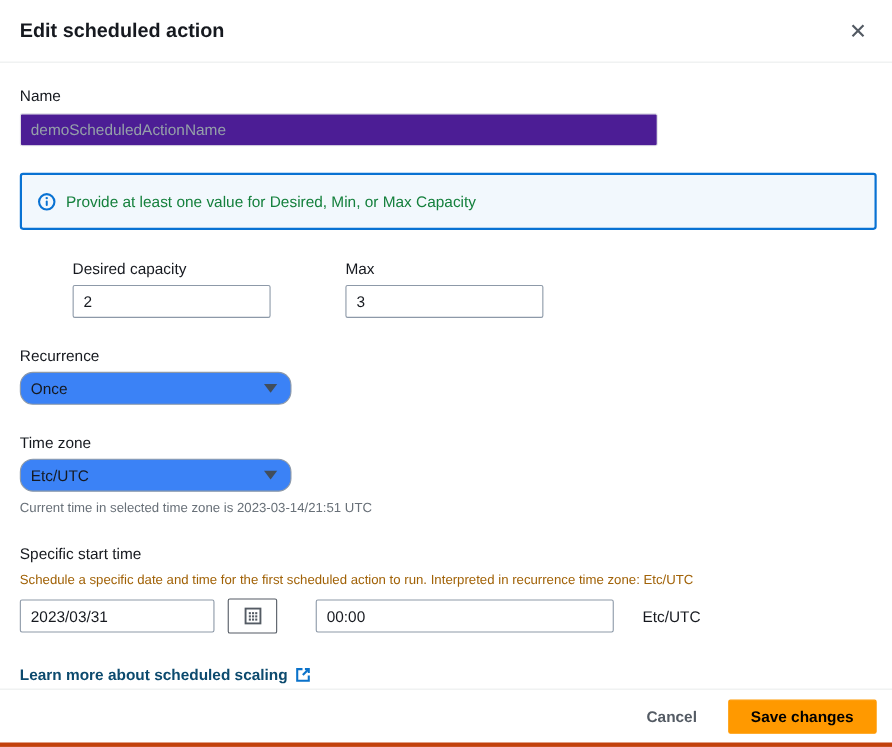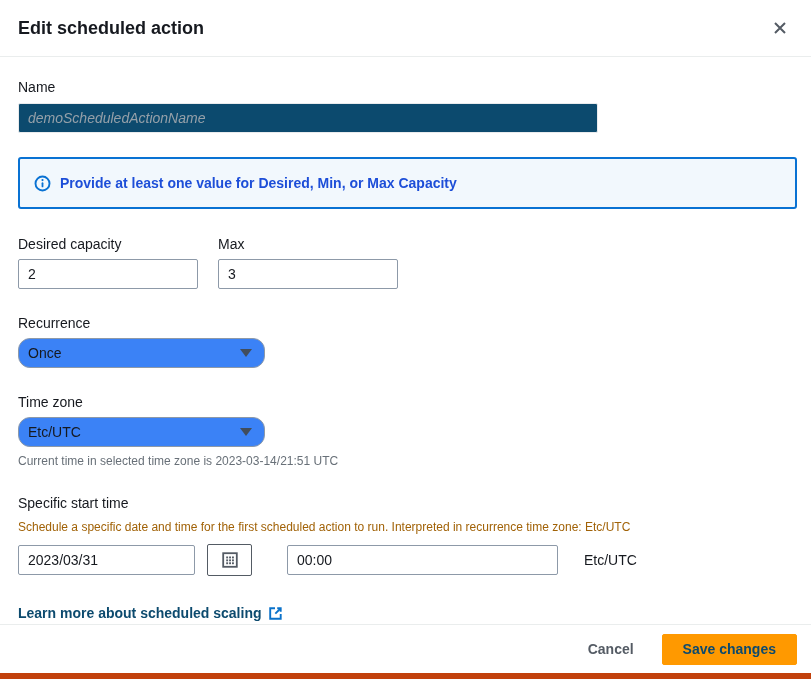--- a/index.html
+++ b/index.html
@@ -7,21 +7,21 @@
   body {
     width: 811px; height: 679px;
     font-family: "Liberation Sans", sans-serif;
     color: #16191f;
     overflow: hidden;
   }
   .modal {
     width: 811px; height: 679px;
     display: flex; flex-direction: column;
     background: #fff;
-    border-bottom: 6px solid #c2410c;
+    border-bottom: 4px solid #c2410c;
   }
   
   .modal-header {
     height: 57px; flex: 0 0 57px;
     display: flex; align-items: center; justify-content: space-between;
     padding: 0 16px 0 18px;
     border-bottom: 1px solid #eaeded;
   }
   .modal-title { font-size: 18px; font-weight: 700; color: #16191f; }
   .close-btn {
@@ -32,34 +32,34 @@
   
   .modal-body { flex: 1 1 auto; padding: 21px 14px 0 18px; }
   .field-label { font-size: 14px; line-height: 18px; color: #16191f; display: block; }
   .text-input {
     height: 30px; border: 1px solid #8d99a8; border-radius: 2px;
     padding: 0 9px; font-size: 14px; color: #16191f;
     font-family: "Liberation Sans", sans-serif;
     background: #fff; display: block; outline: none;
   }
   .text-input:disabled, .text-input.disabled {
-    background: #0c4a6e; border-color: #e9ebed; color: #95a0a9; font-style: italic;
+    background: #4c1d95; border-color: #e9ebed; color: #95a0a9;
   }
   .name-input { width: 580px; margin-top: 7px; }
   
   .alert {
     margin-top: 24px; width: 779px; min-height: 52px;
     border: 2px solid #0972d3; border-radius: 3px; background: #f2f8fd;
     display: flex; align-items: center; gap: 9px;
     padding: 8px 14px;
   }
-  .alert-text { font-size: 14px; color: #1d4ed8; font-weight: bold; }
+  .alert-text { font-size: 14px; color: #15803d; }
   
   .cap-row { margin-top: 26px; display: flex; gap: 20px; }
-  .cap-field { width: 180px; }
+  .cap-field { width: 180px; margin-left: 48px; }
   .cap-field .text-input { width: 180px; margin-top: 6px; }
   
   .select {
     width: 247px; height: 30px; margin-top: 6px;
     border: 1px solid #8d99a8; border-radius: 12px; background: #3b82f6;
     display: flex; align-items: center; justify-content: space-between;
     padding: 0 12px 0 9px; font-size: 14px; cursor: pointer;
   }
   .caret {
     width: 0; height: 0;
@@ -92,21 +92,21 @@
     gap: 28px; padding-right: 14px;
   }
   .cancel-btn {
     background: none; border: none; cursor: pointer;
     font-size: 14px; font-weight: 700; color: #545b64;
     font-family: "Liberation Sans", sans-serif;
   }
   .save-btn {
     height: 31px; padding: 0 20px;
     background: #ff9900; border: 1px solid #ff9900; border-radius: 2px;
-    font-size: 14px; font-weight: 700; color: #0c4a6e; cursor: pointer;
+    font-size: 14px; font-weight: 700; color: #000000; cursor: pointer;
     font-family: "Liberation Sans", sans-serif;
   }
   .icon-svg { display: block; }
 </style>
 </head>
 <body>
 
 <div class="modal">
 
   <div class="modal-header">

